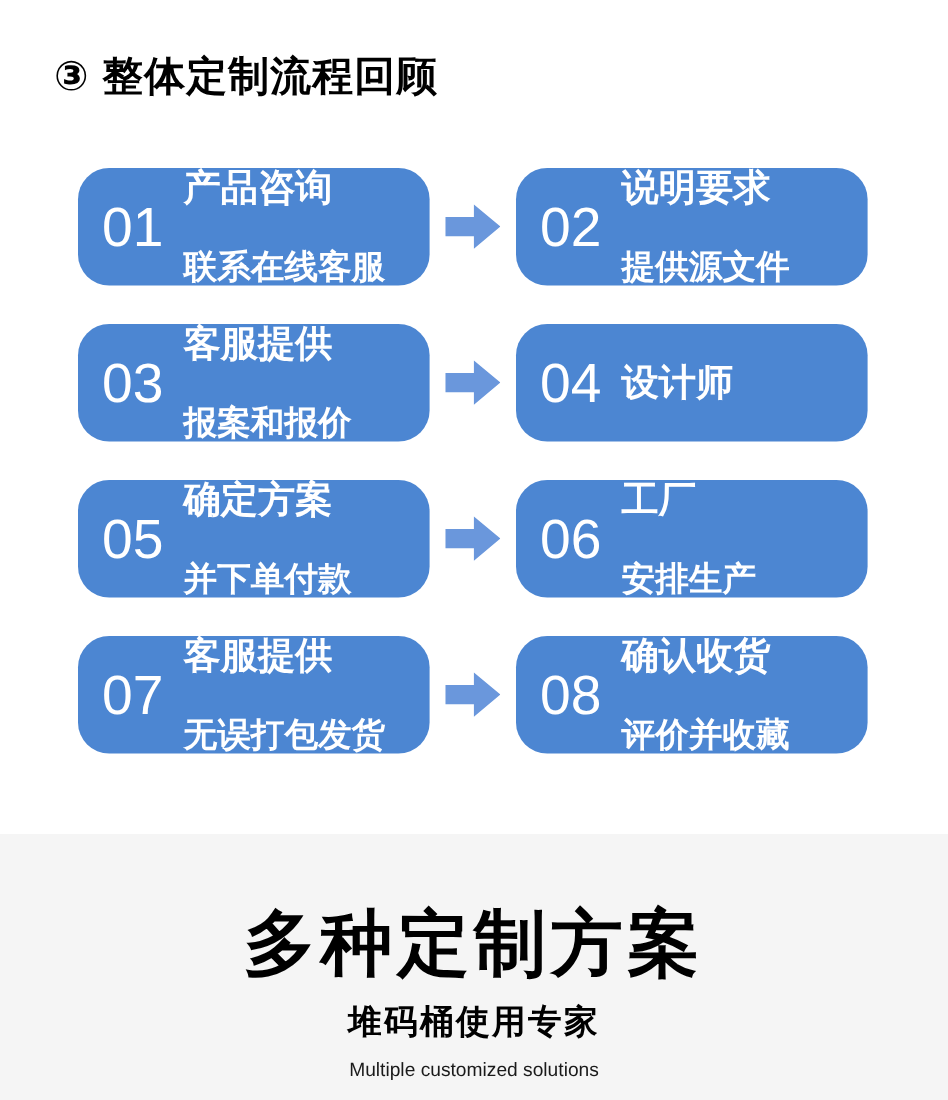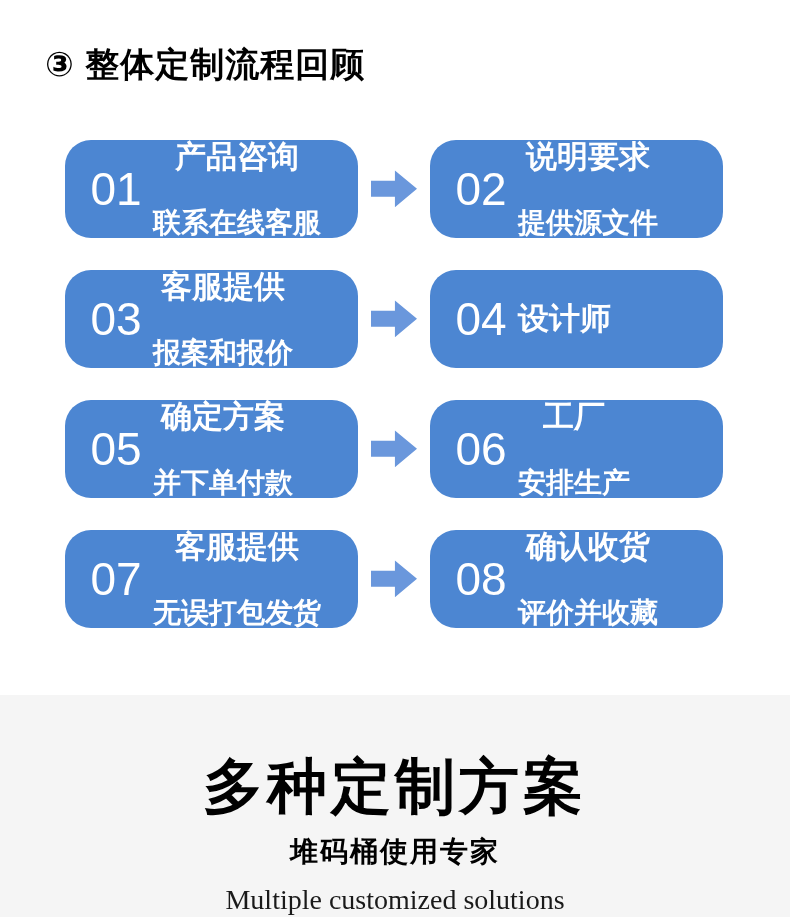--- a/index.html
+++ b/index.html
@@ -28,21 +28,20 @@
   .flow{margin:55px 0 0 65px;}
   .flow-row{display:flex;align-items:center;margin-bottom:32px;}
   .step-box{
     width:293px;height:98px;
     background:var(--box-blue);
     border-radius:26px;
     color:#ffffff;
     display:flex;align-items:center;
     padding-left:20px;
     flex:0 0 auto;
-    text-align:center;
   }
   .step-num{
     width:62px;
     font-size:46px;
     font-weight:500;
     line-height:1;
     letter-spacing:0;
     flex:0 0 auto;
   }
   .step-text{margin-left:6px;display:flex;flex-direction:column;justify-content:center;gap:28px;}
@@ -53,40 +52,39 @@
     width:46px;height:40px;
     background:var(--arrow-blue);
     clip-path:polygon(0 30%,52% 30%,52% 4%,100% 50%,52% 96%,52% 70%,0 70%);
   }
   .footer{
     margin-top:auto;
     height:222px;
     width:790px;
     background:var(--footer-bg);
     text-align:center;
-    font-family:Liberation Serif, serif;
   }
   .footer-headline{
     padding-top:62px;
     font-size:60px;
     font-weight:900;
     letter-spacing:4px;
     line-height:1;
     color:#000000;
   }
   .footer-subheadline{
     margin-top:16px;
     font-size:28px;
     font-weight:700;
     letter-spacing:2px;
     color:#000000;
   }
   .footer-tagline{
     margin-top:13px;
-    font-size:28px;
+    font-size:16px;
     font-weight:400;
     color:#1a1a1a;
   }
 </style>
 </head>
 <body>
 
 <div class="page">
 
   <h1 class="section-title">③ 整体定制流程回顾</h1>

